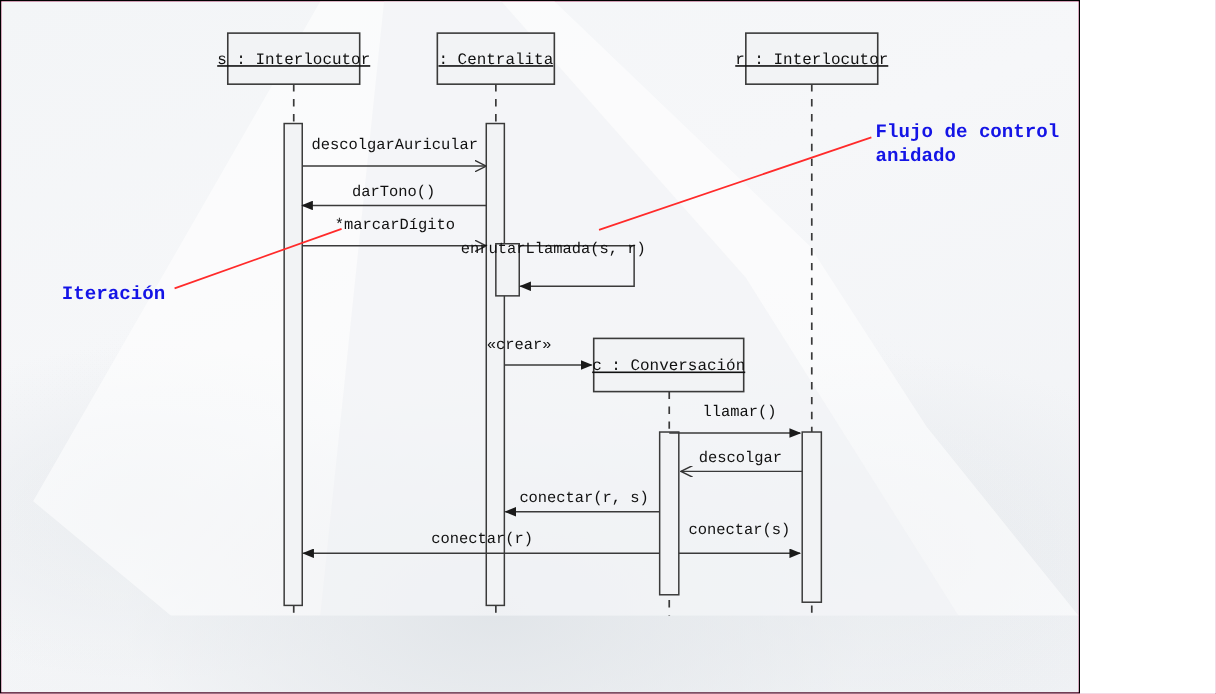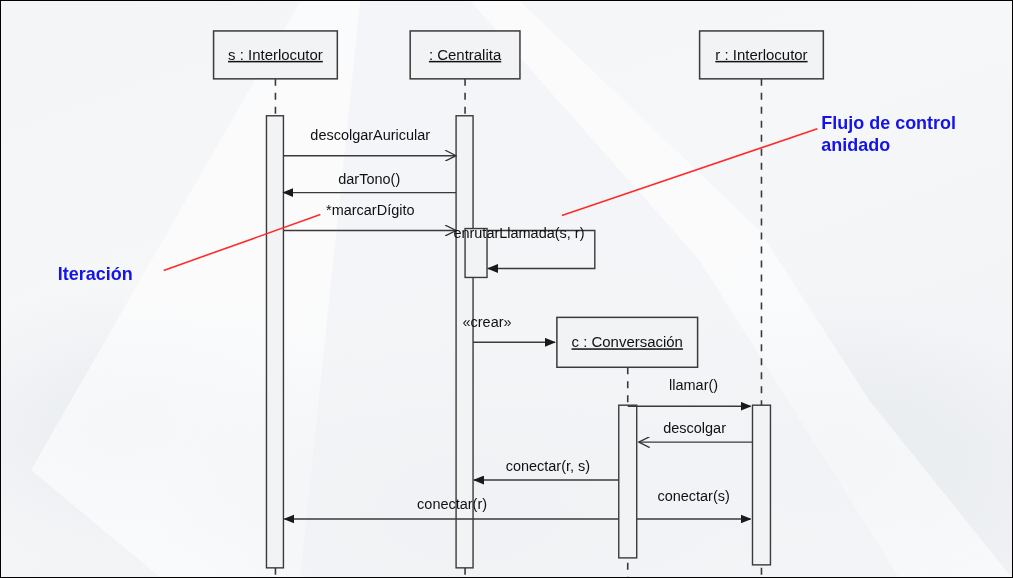--- a/index.html
+++ b/index.html
@@ -2,27 +2,27 @@
 <html><head>
 <meta charset="utf-8">
 <style>
   html, body {
     margin: 0;
     padding: 0;
     background: #ffffff;
   }
   #canvas {
     position: relative;
-    width: 1013px;
+    width: 900px;
     height: 578px;
     overflow: hidden;
     box-sizing: border-box;
     border: 1px solid #000000;
     background: #be185d;
-    font-family: Liberation Sans, sans-serif;
+    font-family: Liberation Mono, monospace;
   }
   
   #bg-photo {
     position: absolute;
     inset: 0;
     background:
       radial-gradient(ellipse 520px 300px at 46% 88%, rgba(224,228,232,0.95) 0%, rgba(240,242,244,0.35) 60%, rgba(255,255,255,0) 100%),
       radial-gradient(ellipse 360px 200px at 14% 74%, rgba(228,232,236,0.8) 0%, rgba(255,255,255,0) 70%),
       radial-gradient(ellipse 420px 240px at 80% 80%, rgba(226,230,234,0.8) 0%, rgba(255,255,255,0) 70%),
       linear-gradient(160deg, rgba(243,245,247,1) 0%, rgba(246,247,249,1) 40%, rgba(240,242,245,1) 100%);

